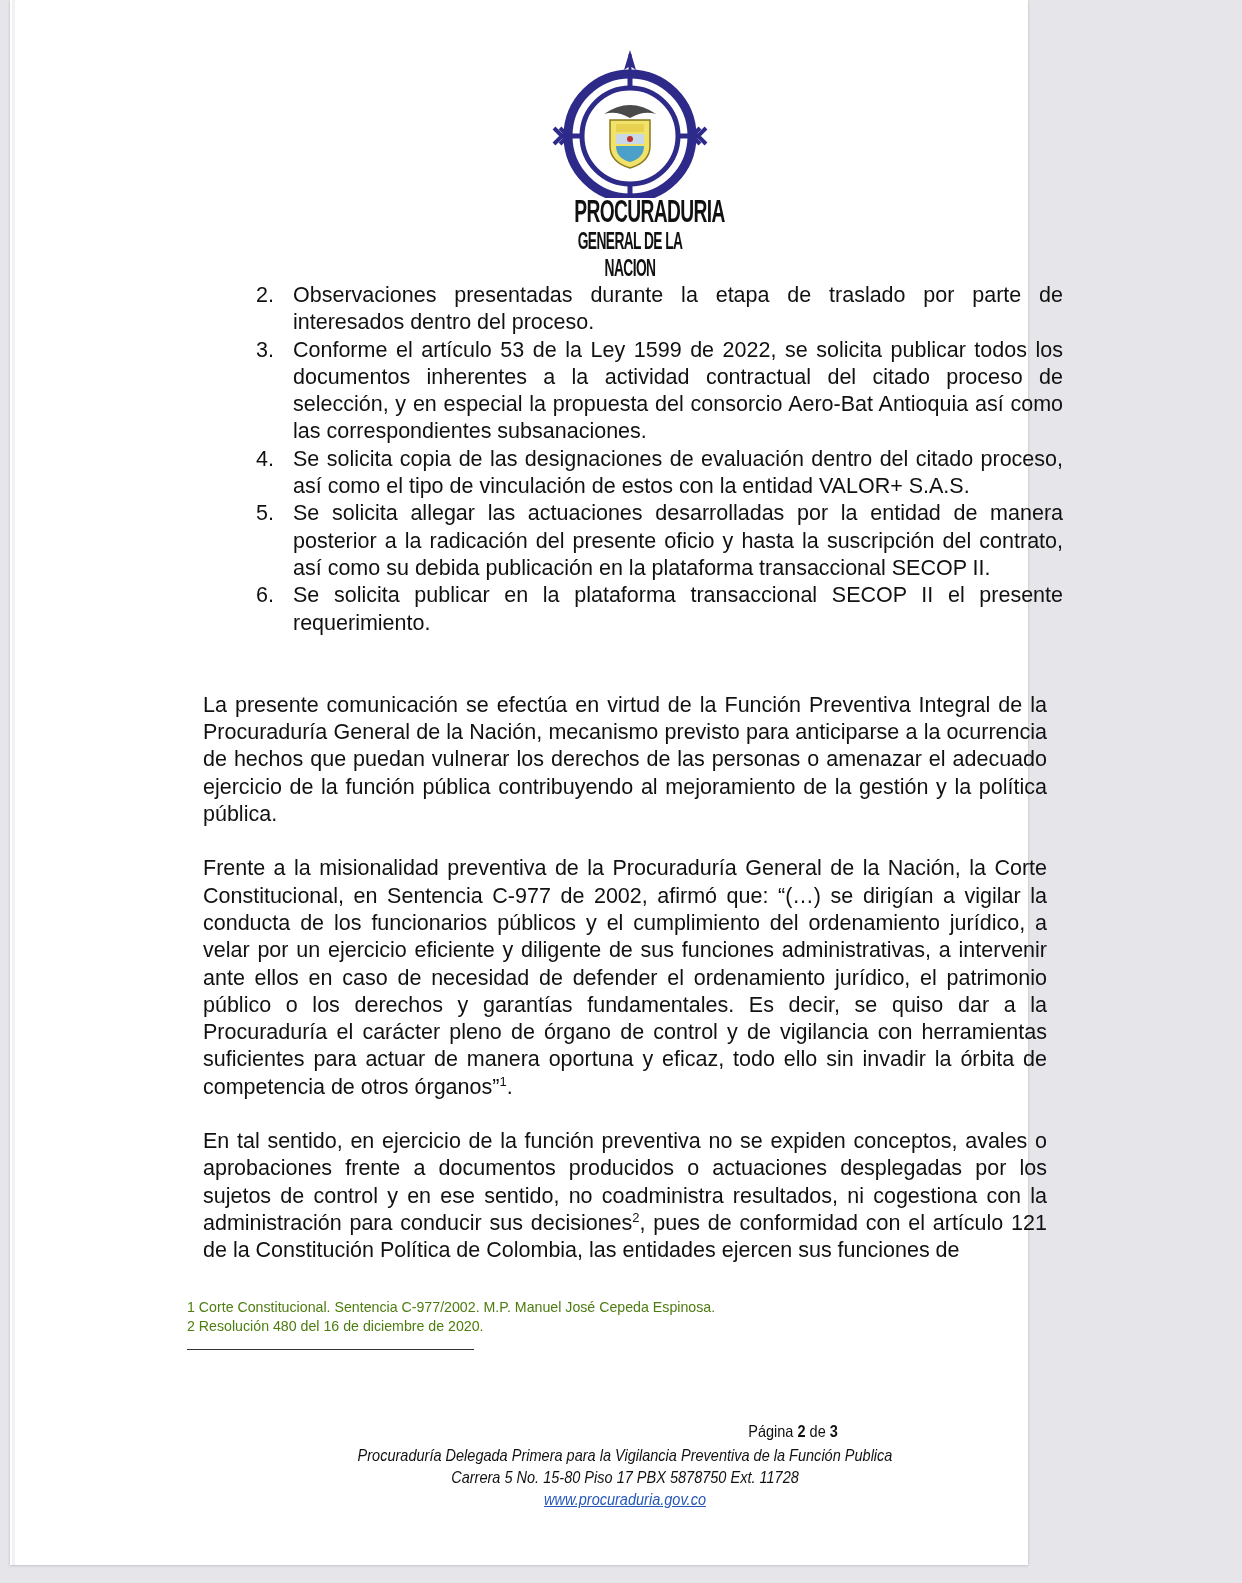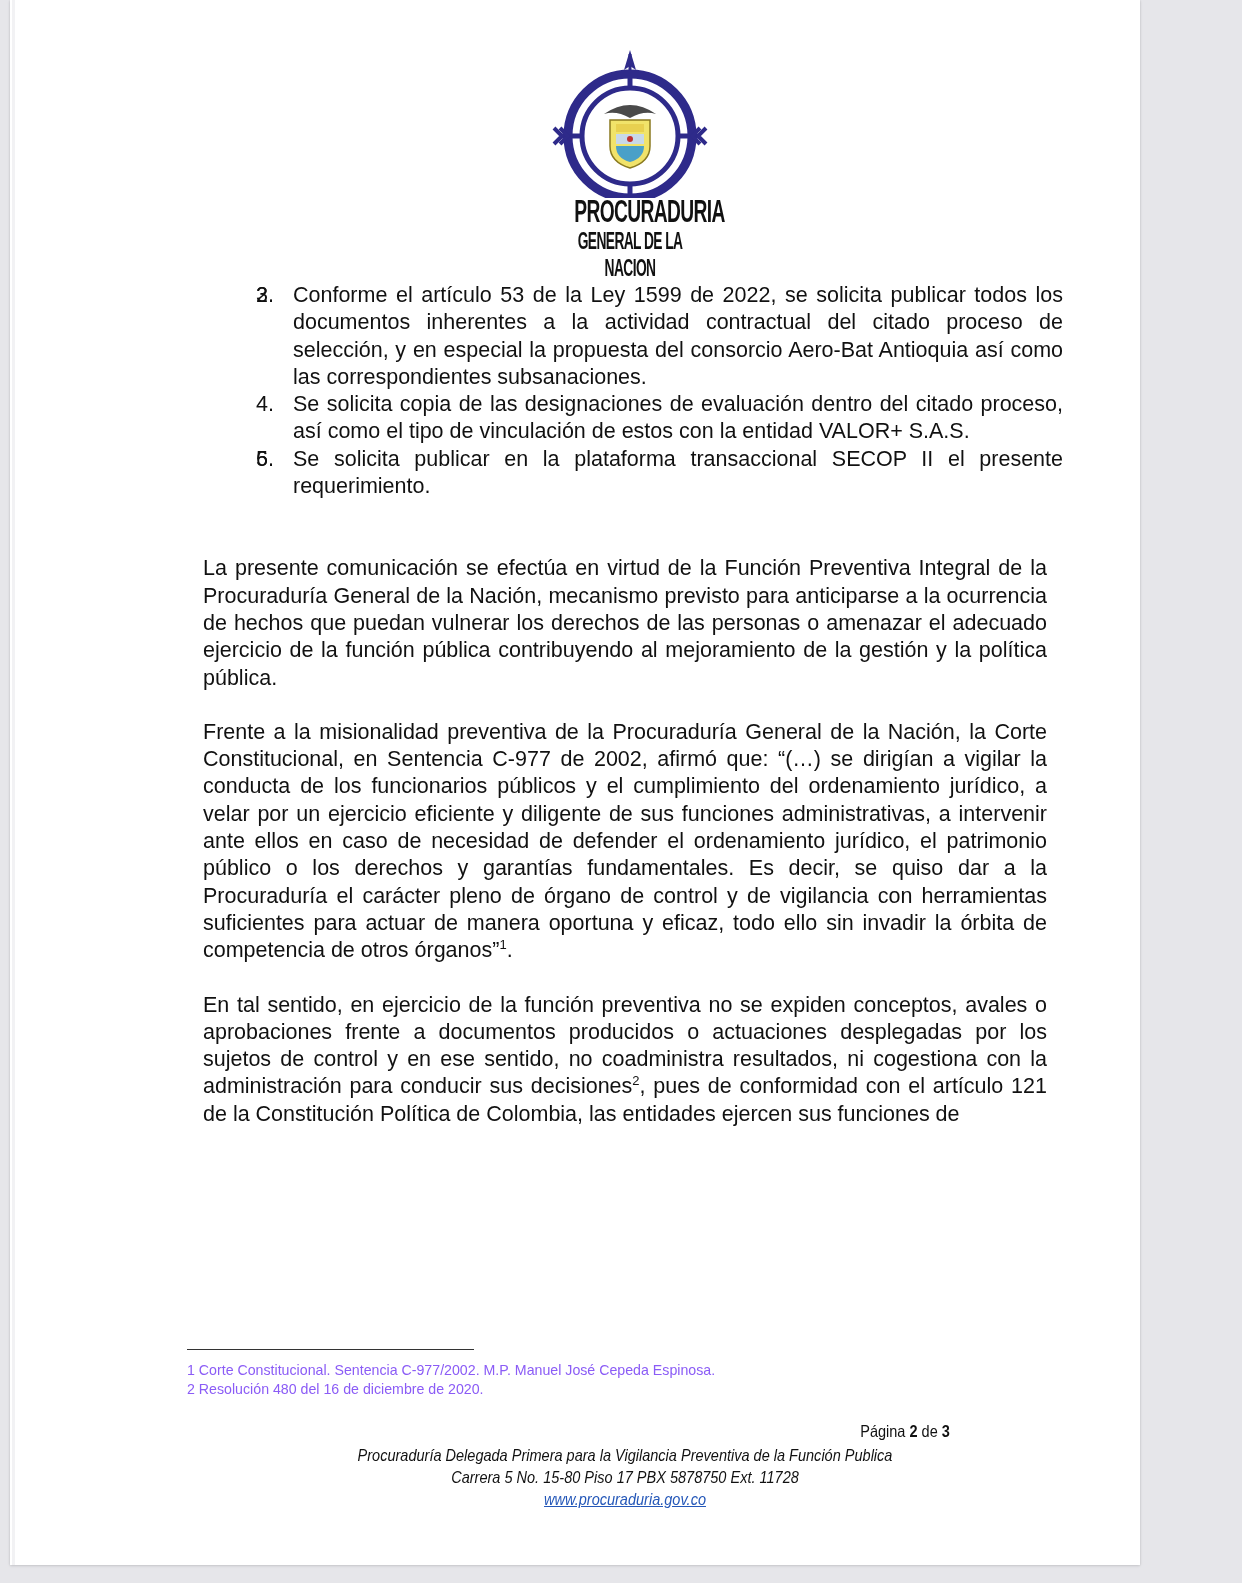--- a/index.html
+++ b/index.html
@@ -12,21 +12,21 @@
     }
     body {
       position: relative;
       font-family: "Liberation Sans", "DejaVu Sans", sans-serif;
       color: #111;
     }
     .page {
       position: absolute;
       left: 10px;
       top: 0;
-      width: 1130px;
+      width: 1018px;
       height: 1565px;
       background: #ffffff;
       box-shadow: 0 0 2px rgba(0,0,0,0.12), 0 1px 3px rgba(0,0,0,0.10);
     }
     .page::before {
       content: "";
       position: absolute;
       left: 2px; top: 0; bottom: 0;
       width: 3px;
       background: #f2f2f4;
@@ -101,24 +101,24 @@
       position: absolute;
       left: 177px;
       top: 1349px;
       width: 287px;
       height: 1px;
       background: #333;
     }
     .footnotes {
       position: absolute;
       left: 177px;
-      top: 1361px;
+      top: 1298px;
       font-size: 14.2px;
       line-height: 18.5px;
-      color: #8b5cf6;
+      color: #4d7c0f;
     }
 
     
     .page-num {
       position: absolute;
       right: 190px;
       top: 1422px;
       font-size: 16.5px;
       transform: scaleX(0.88);
       transform-origin: right top;
@@ -176,31 +176,33 @@
       <circle cx="90" cy="91" r="3" fill="#c03030"></circle>
     </svg>
     <div class="logo-title t1">PROCURADURIA</div>
     <div class="logo-title t2">GENERAL DE LA NACION</div>
   </div>
 
   <div class="content">
     <ol class="req-list">
       <li>
         <span class="num">2.</span>
+        <span>Observaciones presentadas durante la etapa de traslado por parte de interesados dentro del proceso.</span>
       </li>
       <li>
         <span class="num">3.</span>
         <span>Conforme el artículo 53 de la Ley 1599 de 2022, se solicita publicar todos los documentos inherentes a la actividad contractual del citado proceso de selección, y en especial la propuesta del consorcio Aero-Bat Antioquia así como las correspondientes subsanaciones.</span>
       </li>
       <li>
         <span class="num">4.</span>
         <span>Se solicita copia de las designaciones de evaluación dentro del citado proceso, así como el tipo de vinculación de estos con la entidad VALOR+ S.A.S.</span>
       </li>
       <li>
         <span class="num">5.</span>
+        <span>Se solicita allegar las actuaciones desarrolladas por la entidad de manera posterior a la radicación del presente oficio y hasta la suscripción del contrato, así como su debida publicación en la plataforma transaccional SECOP II.</span>
       </li>
       <li>
         <span class="num">6.</span>
         <span>Se solicita publicar en la plataforma transaccional SECOP II el presente requerimiento.</span>
       </li>
     </ol>
 
     <p class="para p1">La presente comunicación se efectúa en virtud de la Función Preventiva Integral de la Procuraduría General de la Nación, mecanismo previsto para anticiparse a la ocurrencia de hechos que puedan vulnerar los derechos de las personas o amenazar el adecuado ejercicio de la función pública contribuyendo al mejoramiento de la gestión y la política pública.</p>
 
     <p class="para p2"><span>Frente a la misionalidad preventiva de la Procuraduría General de la Nación, la Corte Constitucional, en Sentencia C-977 de 2002, afirmó que: “(…) se dirigían a vigilar la conducta de los funcionarios públicos y el cumplimiento del ordenamiento jurídico, a velar por un ejercicio eficiente y diligente de sus funciones administrativas, a intervenir ante ellos en caso de necesidad de defender el ordenamiento jurídico, el patrimonio público o los derechos y garantías fundamentales. Es decir, se quiso dar a la Procuraduría el carácter pleno de órgano de control y de vigilancia con herramientas suficientes para actuar de manera oportuna y eficaz, todo ello sin invadir la órbita de competencia de otros órganos”</span><sup>1</sup><span>.</span></p>

